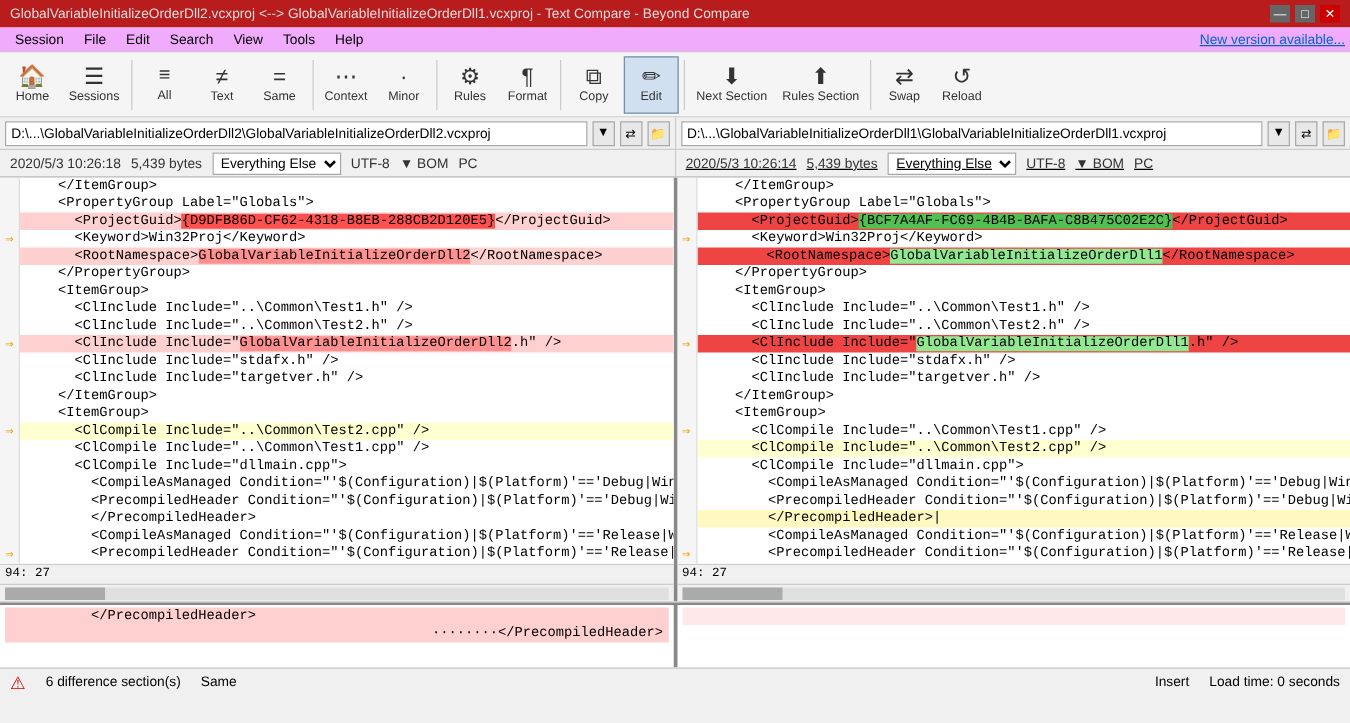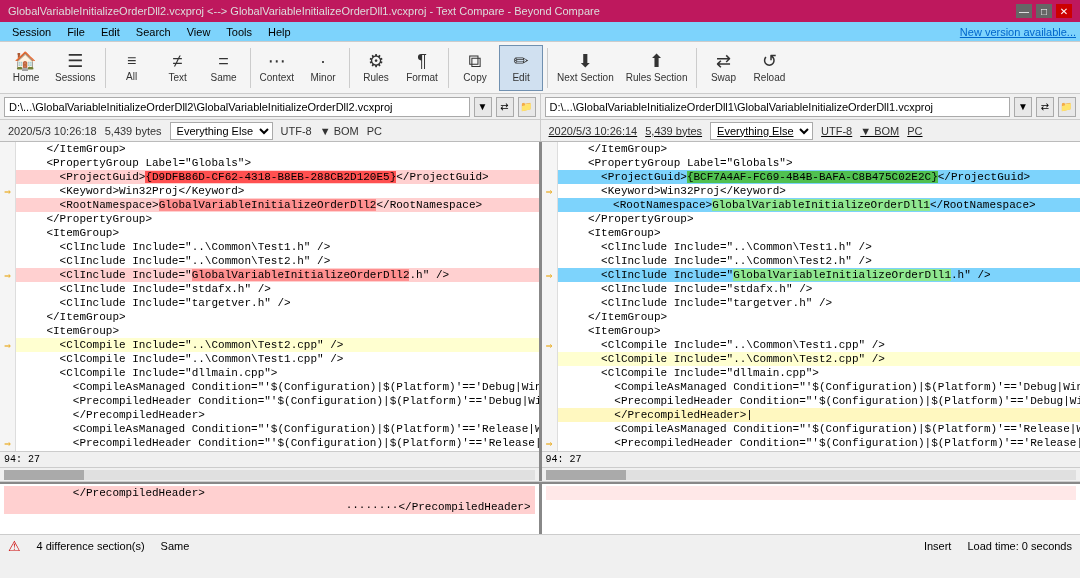--- a/index.html
+++ b/index.html
@@ -1,25 +1,25 @@
 <!DOCTYPE html>
 <html><head>
   <meta charset="utf-8">
   <style>
     * { margin: 0; padding: 0; box-sizing: border-box; }
     body { font-family: 'Segoe UI', Arial, sans-serif; font-size: 11px; background: #f0f0f0; width: 1080px; height: 578px; overflow: hidden; }
     
     
-    #title-bar { background: #be185d; color: #ccc; padding: 3px 8px; font-size: 11px; display: flex; justify-content: space-between; align-items: center; height: 22px; }
+    #title-bar { background: #b91c1c; color: #ccc; padding: 3px 8px; font-size: 11px; display: flex; justify-content: space-between; align-items: center; height: 22px; }
     #title-bar .title { color: #ddd; font-size: 11px; }
     #title-bar .win-controls { display: flex; gap: 4px; }
     #title-bar .win-btn { width: 16px; height: 14px; background: #666; border: none; cursor: pointer; font-size: 10px; color: #fff; display: flex; align-items: center; justify-content: center; }
     
     
-    #menu-bar { background: #7dd3fc; border-bottom: 1px solid #ccc; padding: 2px 4px; display: flex; gap: 0; height: 20px; align-items: center; }
+    #menu-bar { background: #f0abfc; border-bottom: 1px solid #ccc; padding: 2px 4px; display: flex; gap: 0; height: 20px; align-items: center; }
     #menu-bar .menu-item { padding: 2px 8px; cursor: pointer; font-size: 11px; color: #000; }
     #menu-bar .new-version { margin-left: auto; color: #0066cc; text-decoration: underline; cursor: pointer; font-size: 11px; }
 
     
     #toolbar { background: #f5f5f5; border-bottom: 1px solid #ccc; display: flex; align-items: center; padding: 2px 4px; height: 52px; gap: 2px; }
     .toolbar-btn { display: flex; flex-direction: column; align-items: center; justify-content: center; min-width: 44px; height: 46px; padding: 2px 4px; cursor: pointer; border: 1px solid transparent; background: transparent; font-size: 10px; color: #333; gap: 2px; }
     .toolbar-btn.active { background: #d0e0f0; border-color: #7090b0; }
     .toolbar-btn .icon { font-size: 18px; line-height: 1; }
     .toolbar-sep { width: 1px; height: 40px; background: #ccc; margin: 0 2px; }
 
@@ -40,21 +40,21 @@
     
     #main-area { display: flex; height: calc(578px - 22px - 20px - 52px - 26px - 22px - 22px - 22px); }
     
     .diff-pane { flex: 1; display: flex; flex-direction: column; overflow: hidden; border-right: 1px solid #bbb; position: relative; }
     .diff-pane:last-child { border-right: none; }
     
     .diff-content { flex: 1; overflow: auto; background: #fff; font-family: 'Courier New', monospace; font-size: 11px; position: relative; }
     .code-line { height: 14px; white-space: nowrap; padding: 0 4px; font-family: 'Courier New', monospace; font-size: 11px; line-height: 14px; }
     .code-line.diff-yellow { background: #ffffd0; }
     .code-line.diff-change { background: #ffd0d0; }
-    .code-line.diff-change-right { background: #7dd3fc; }
+    .code-line.diff-change-right { background: #ef4444; }
 
     
     .h-scroll { height: 14px; background: #f0f0f0; border-top: 1px solid #ccc; display: flex; align-items: center; overflow: hidden; }
     .h-scroll-inner { flex: 1; height: 10px; background: #e0e0e0; margin: 2px 4px; position: relative; }
     .h-scroll-thumb { height: 10px; background: #aaa; position: absolute; left: 0; width: 80px; }
 
     
     #status-bar { background: #f0f0f0; border-top: 1px solid #ccc; height: 22px; display: flex; align-items: center; padding: 0 8px; gap: 16px; font-size: 11px; }
 
     
@@ -333,18 +333,18 @@
     <div class="code-line diff-change" style="padding-left:12px;text-align:right;">········&lt;/PrecompiledHeader&gt;</div>
   </div>
   <div style="flex:1; font-family:'Courier New',monospace; font-size:11px; padding:2px 4px; overflow:hidden;">
     <div style="height:14px; background:#ffe8e8;"></div>
     <div style="height:14px;"></div>
   </div>
 </div>
 
 <div id="status-bar">
   <span style="color:#cc0000; font-size:14px;">⚠</span>
-  <span>4 difference section(s)</span>
+  <span>6 difference section(s)</span>
   <span>Same</span>
   <span style="flex:1;"></span>
   <span>Insert</span>
   <span>Load time: 0 seconds</span>
 </div>
 
 </body></html>

